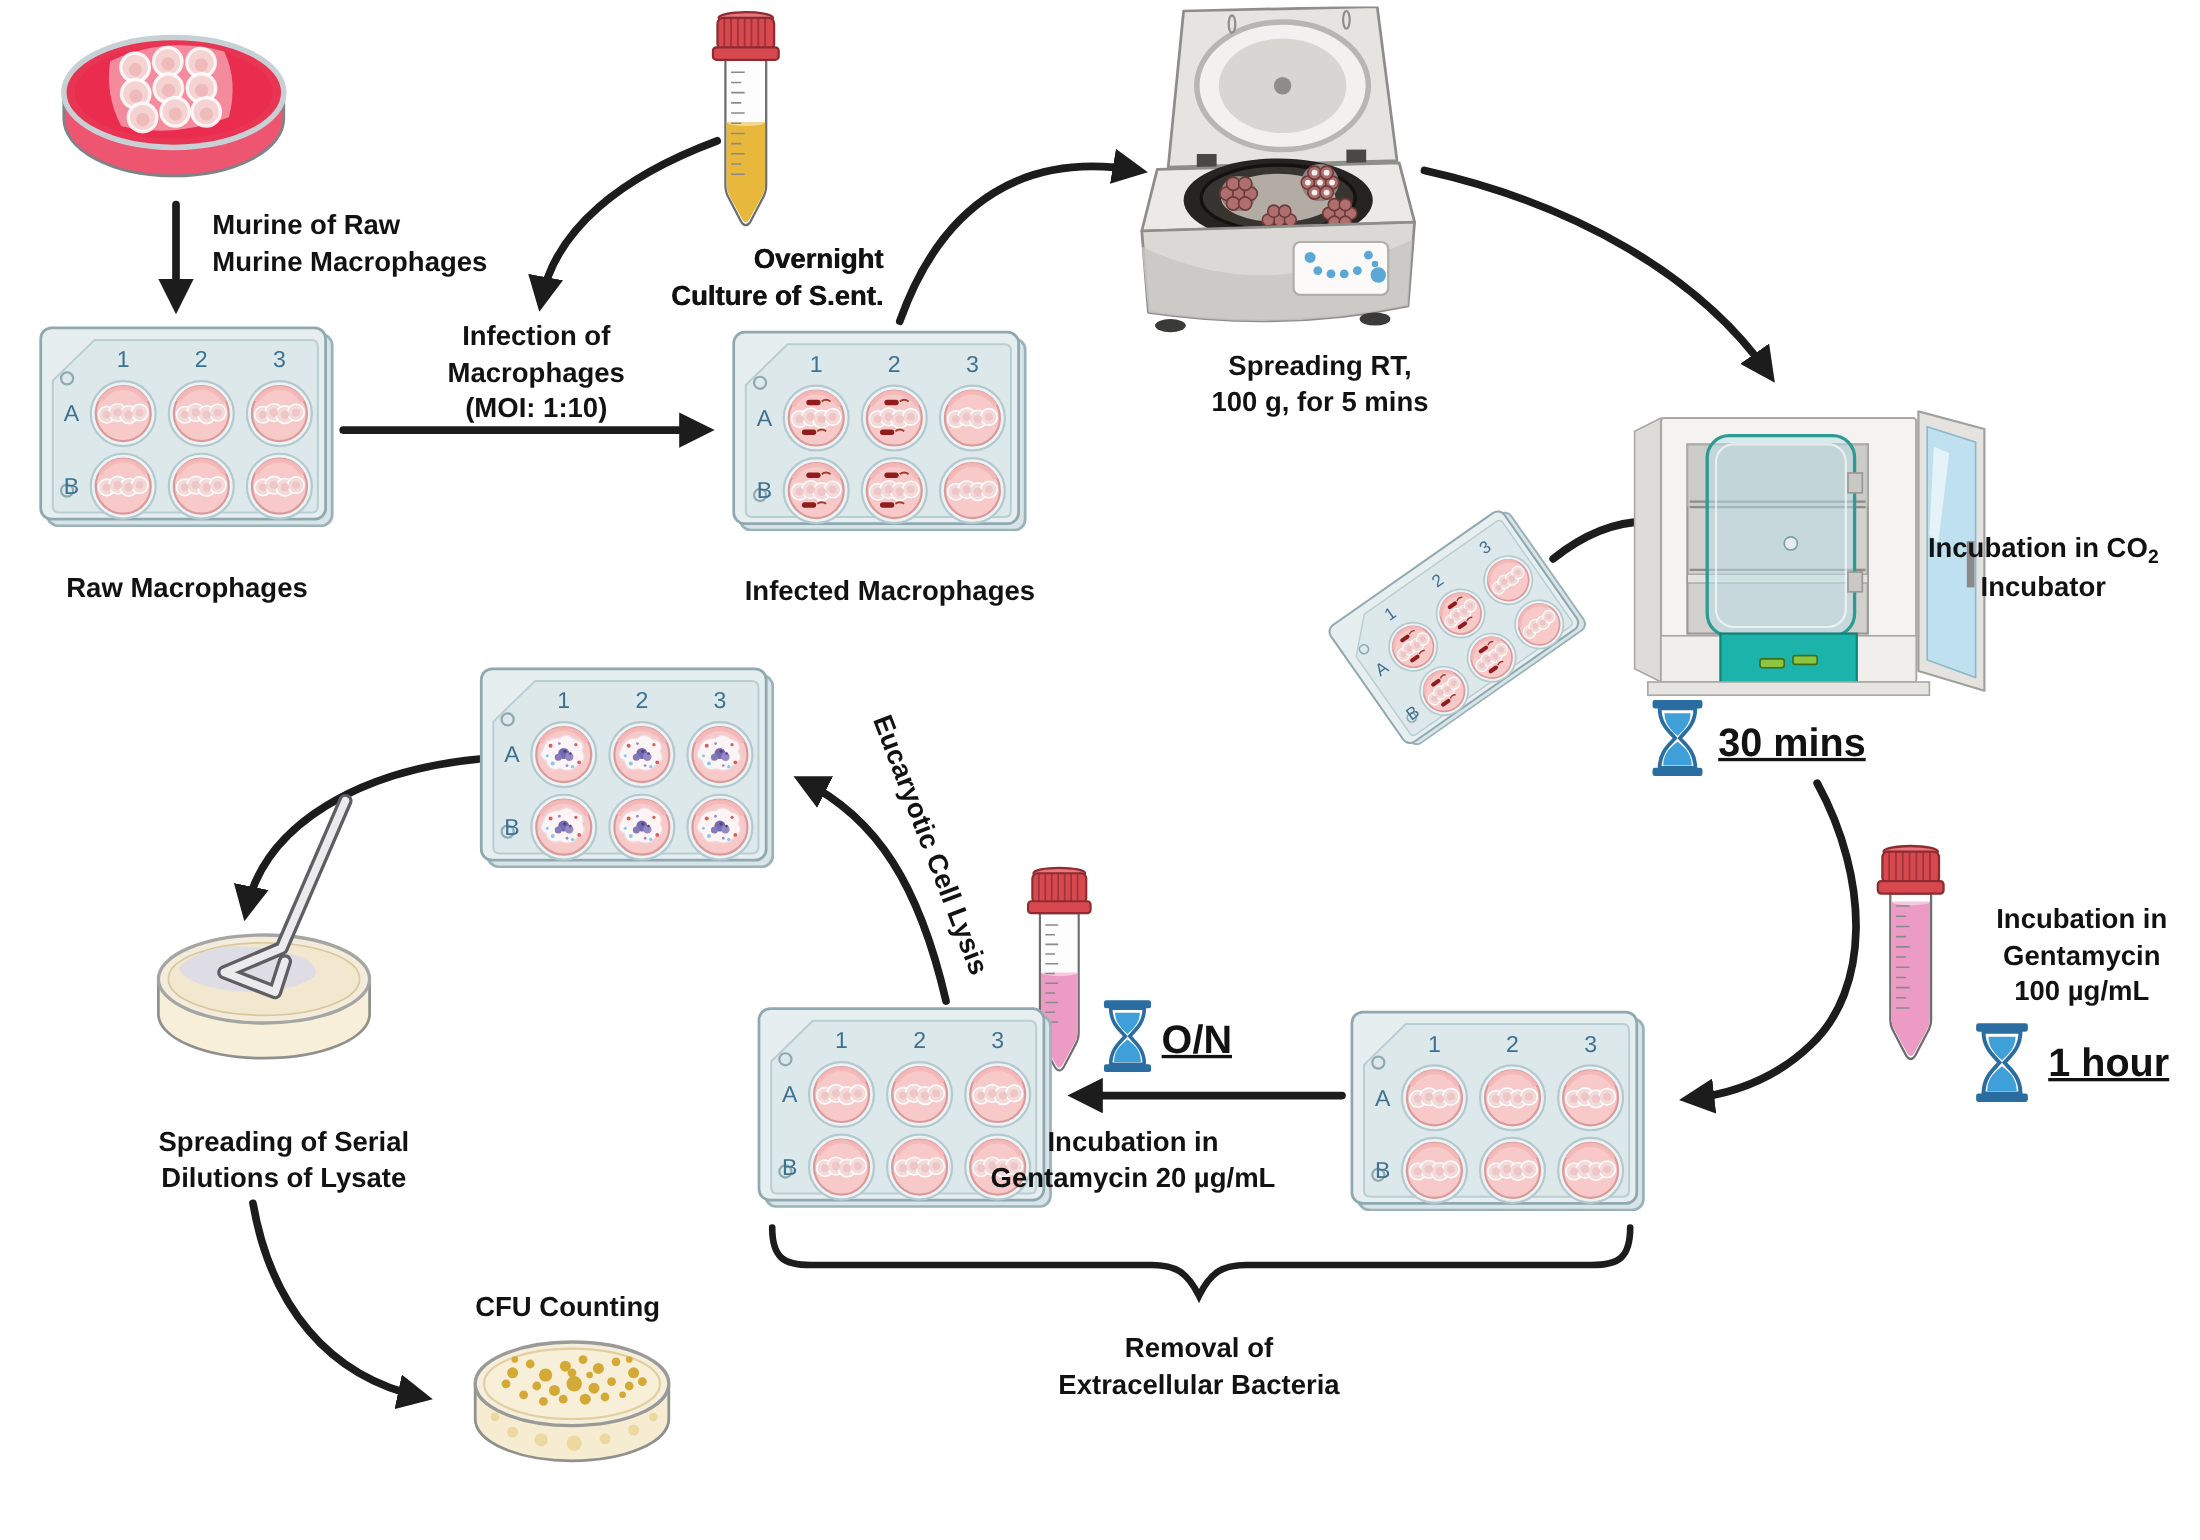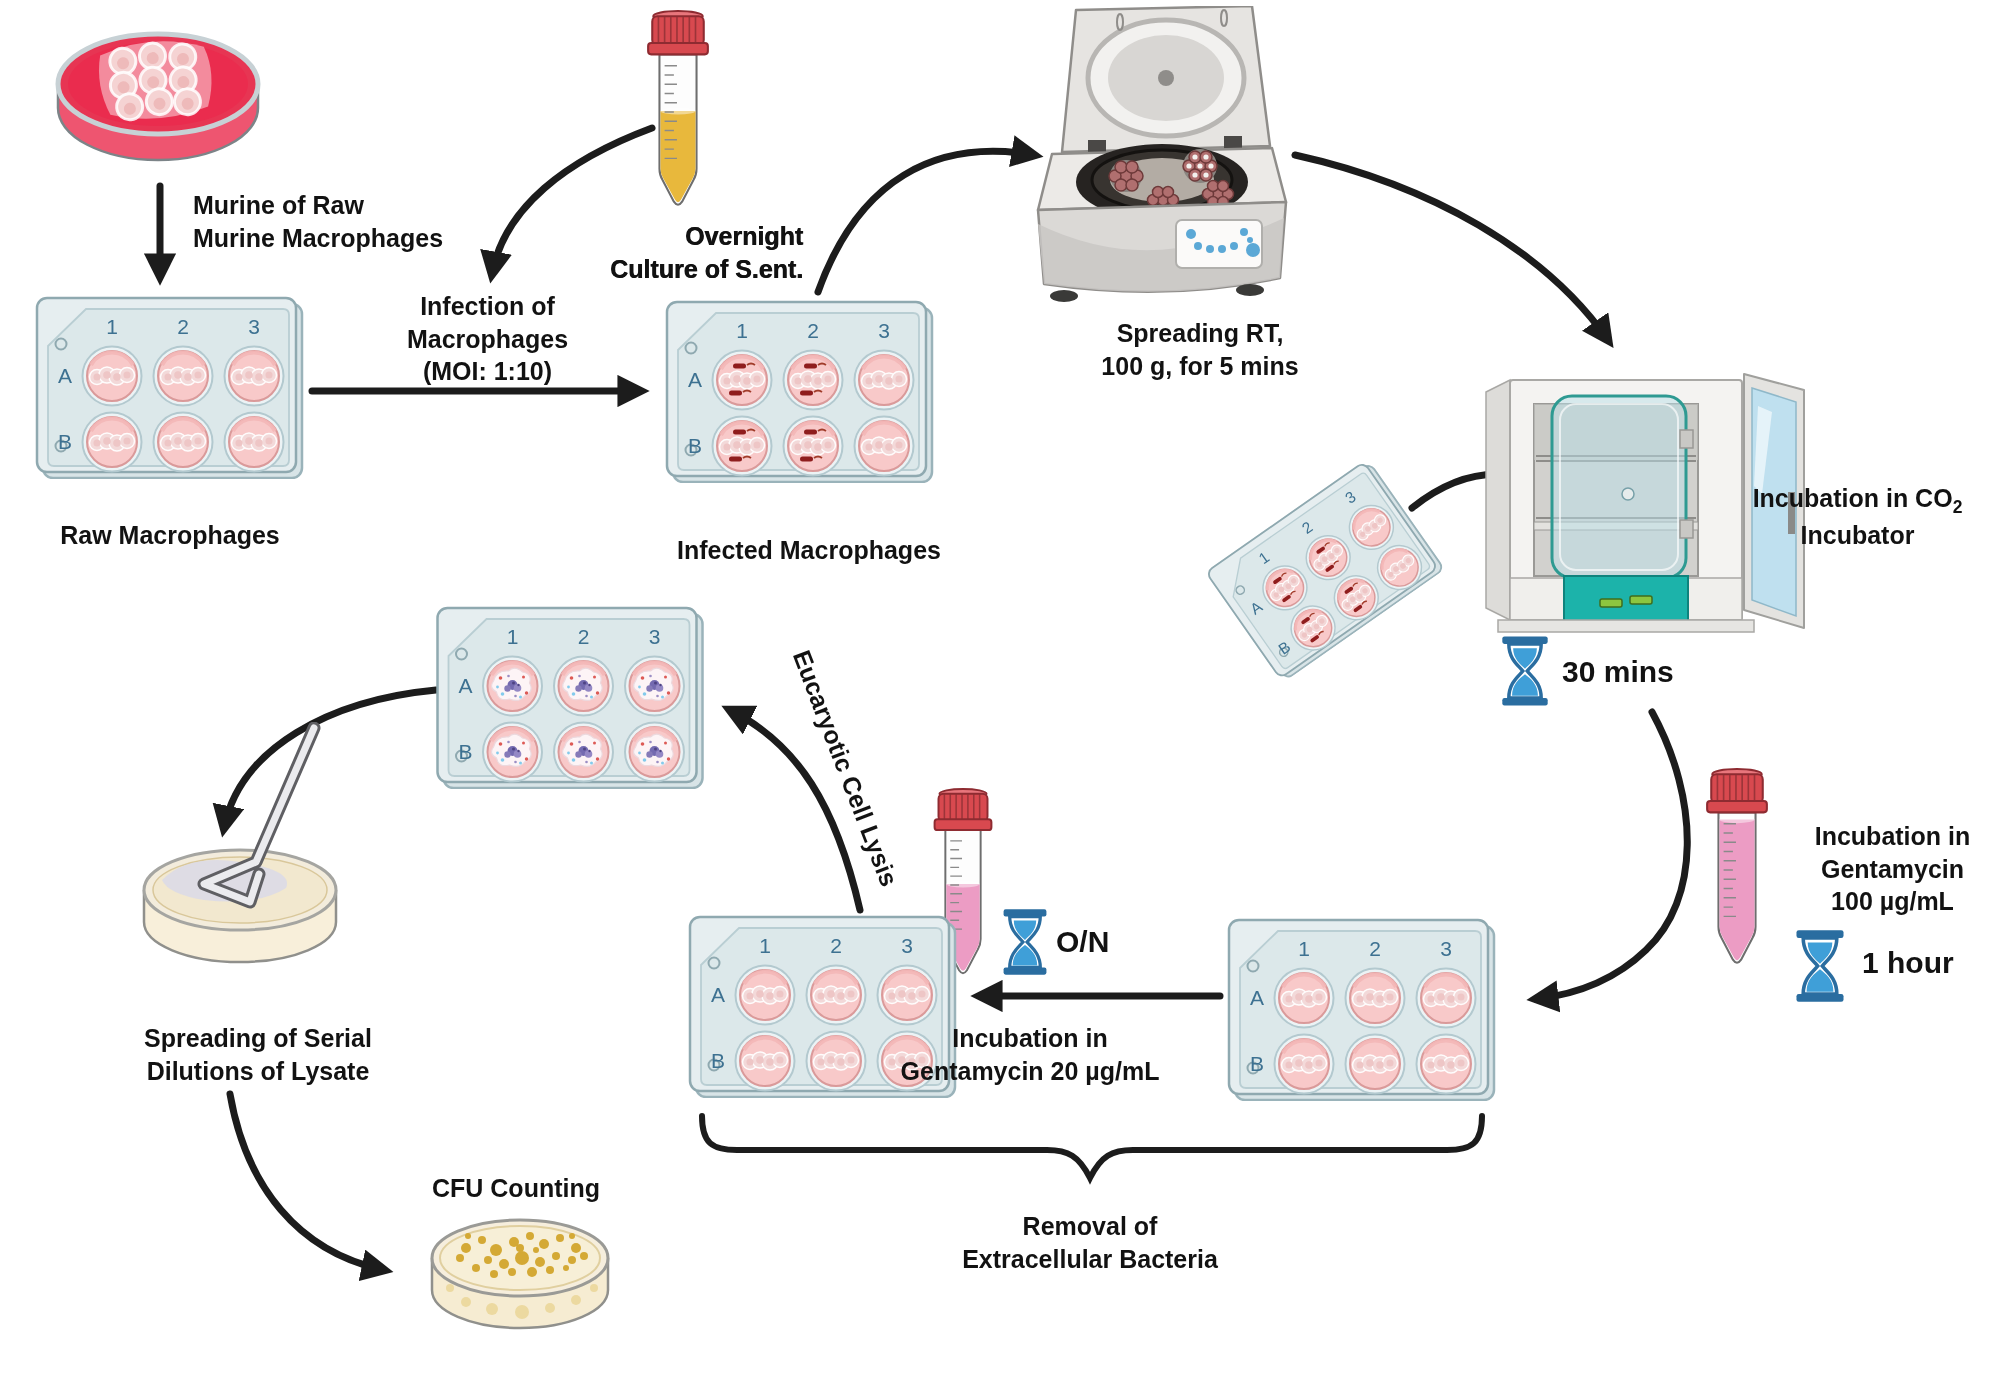--- a/index.html
+++ b/index.html
@@ -5,21 +5,21 @@
   html,body{margin:0;padding:0;}
   body{width:2000px;height:1400px;position:relative;background:#ffffff;
        font-family:"Liberation Sans",sans-serif;overflow:hidden;}
   .art{position:absolute;z-index:2;}
   .plate{position:absolute;z-index:3;}
   .plate svg text{font-family:"Liberation Sans",sans-serif;font-size:21px;fill:#3d7191;text-anchor:middle;}
   #arrows{position:absolute;left:0;top:0;z-index:1;pointer-events:none;}
   .lbl{position:absolute;z-index:5;color:#121212;font-weight:bold;font-size:25px;line-height:1.3;
        text-align:center;white-space:nowrap;}
   .lbl.leftalign{text-align:left;}
-  .timer{font-size:30px;}
+  .timer{font-size:36px;text-decoration:underline;}
   .rot{transform:rotate(69deg);transform-origin:center center;}
   .dbl{text-shadow:0.6px 0 0 currentColor;text-align:right;}
   sub{font-size:70%;}
   .hg{position:absolute;z-index:4;}
 </style>
 </head>
 <body>
 
 <svg width="0" height="0" style="position:absolute" aria-hidden="true">
 <defs>
@@ -485,21 +485,21 @@
 <div class="lbl" style="left:380px;top:290px;width:215px">
   <div>Infection of</div>
   <div>Macrophages</div>
   <div>(MOI: 1:10)</div>
 </div>
 
 <div class="lbl" style="left:40px;top:519px;width:260px">
   <div>Raw Macrophages</div>
 </div>
 
-<div class="lbl" style="left:677px;top:534px;width:260px">
+<div class="lbl" style="left:677px;top:521px;width:260px">
   <div>Infected Macrophages</div>
 </div>
 
 <div class="lbl" style="left:1080px;top:317px;width:240px">
   <div>Spreading RT,</div>
   <div>100 g, for 5 mins</div>
 </div>
 
 <div class="lbl" style="left:1750px;top:482px;width:215px">
   <div><span>Incubation in CO</span><sub>2</sub></div>

